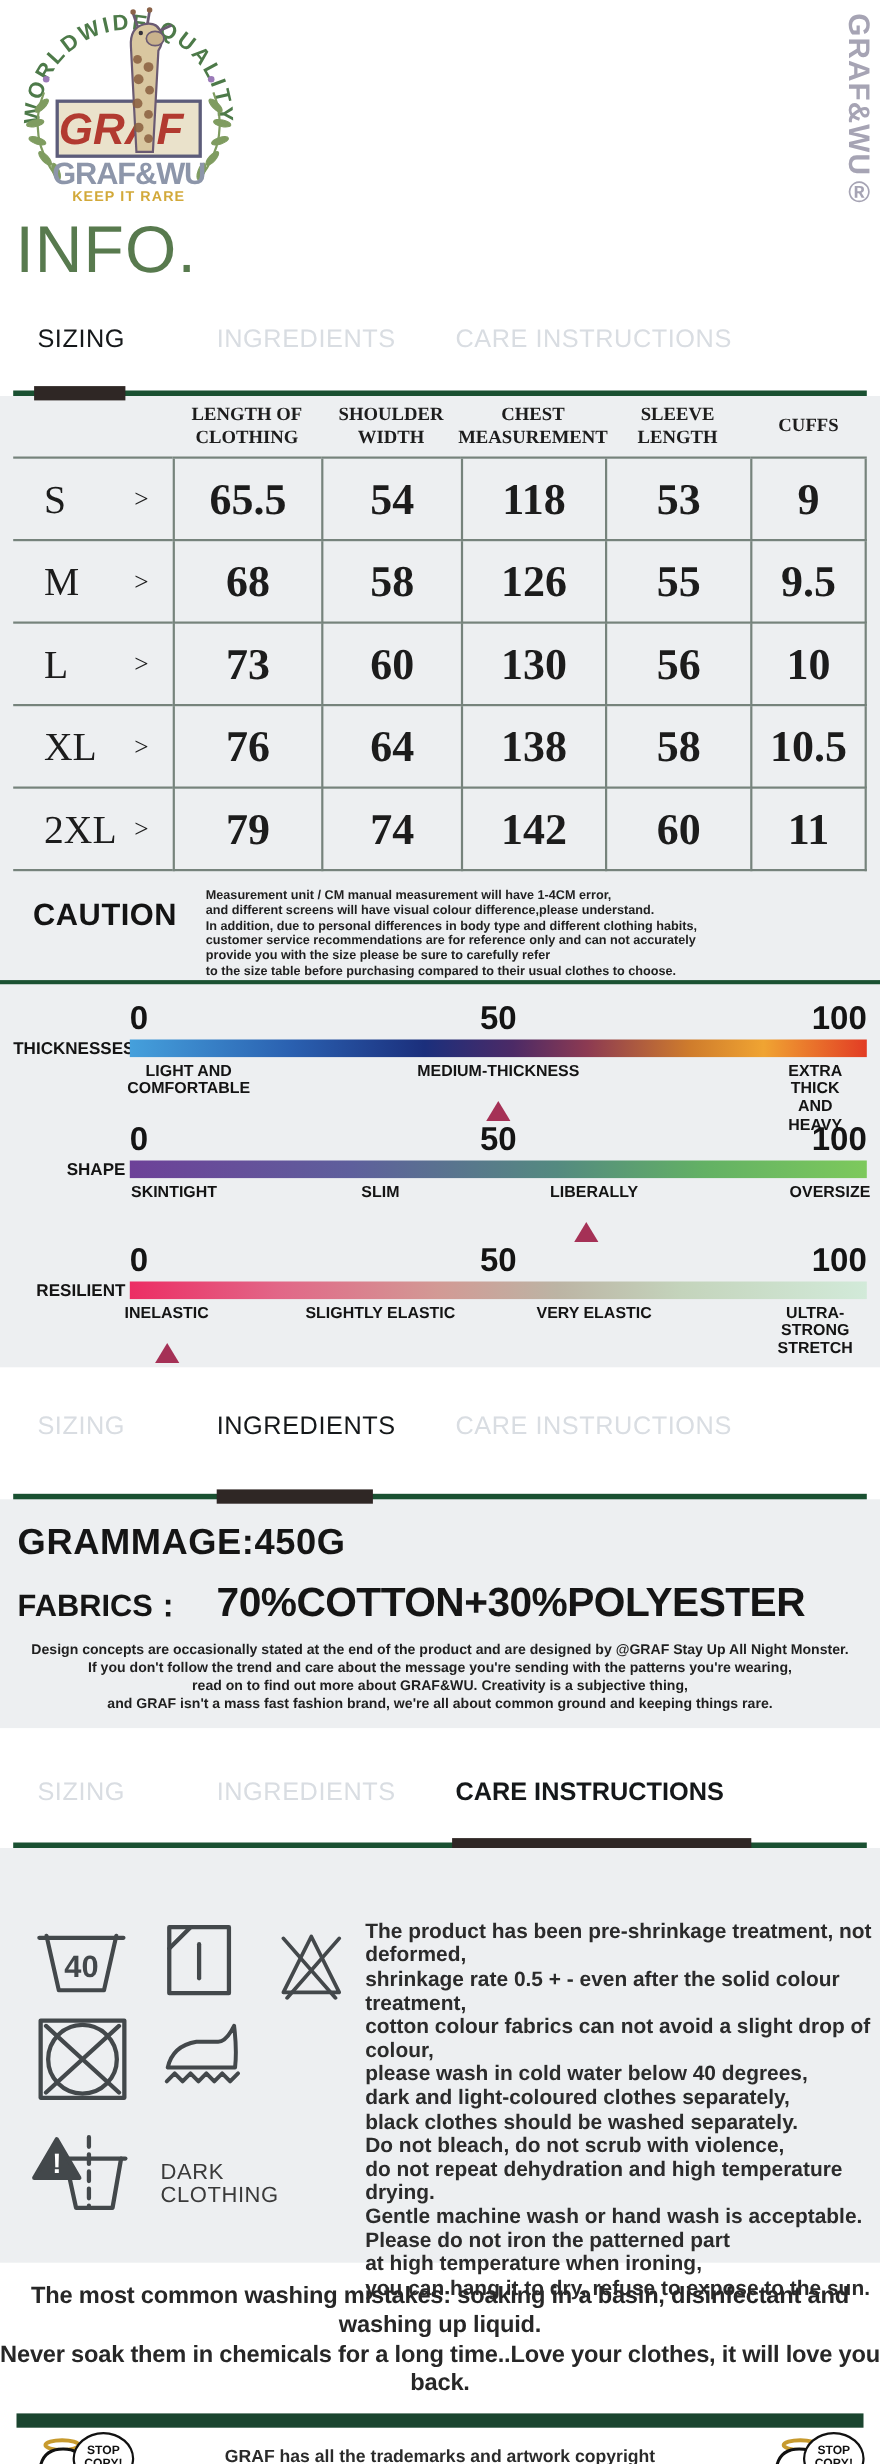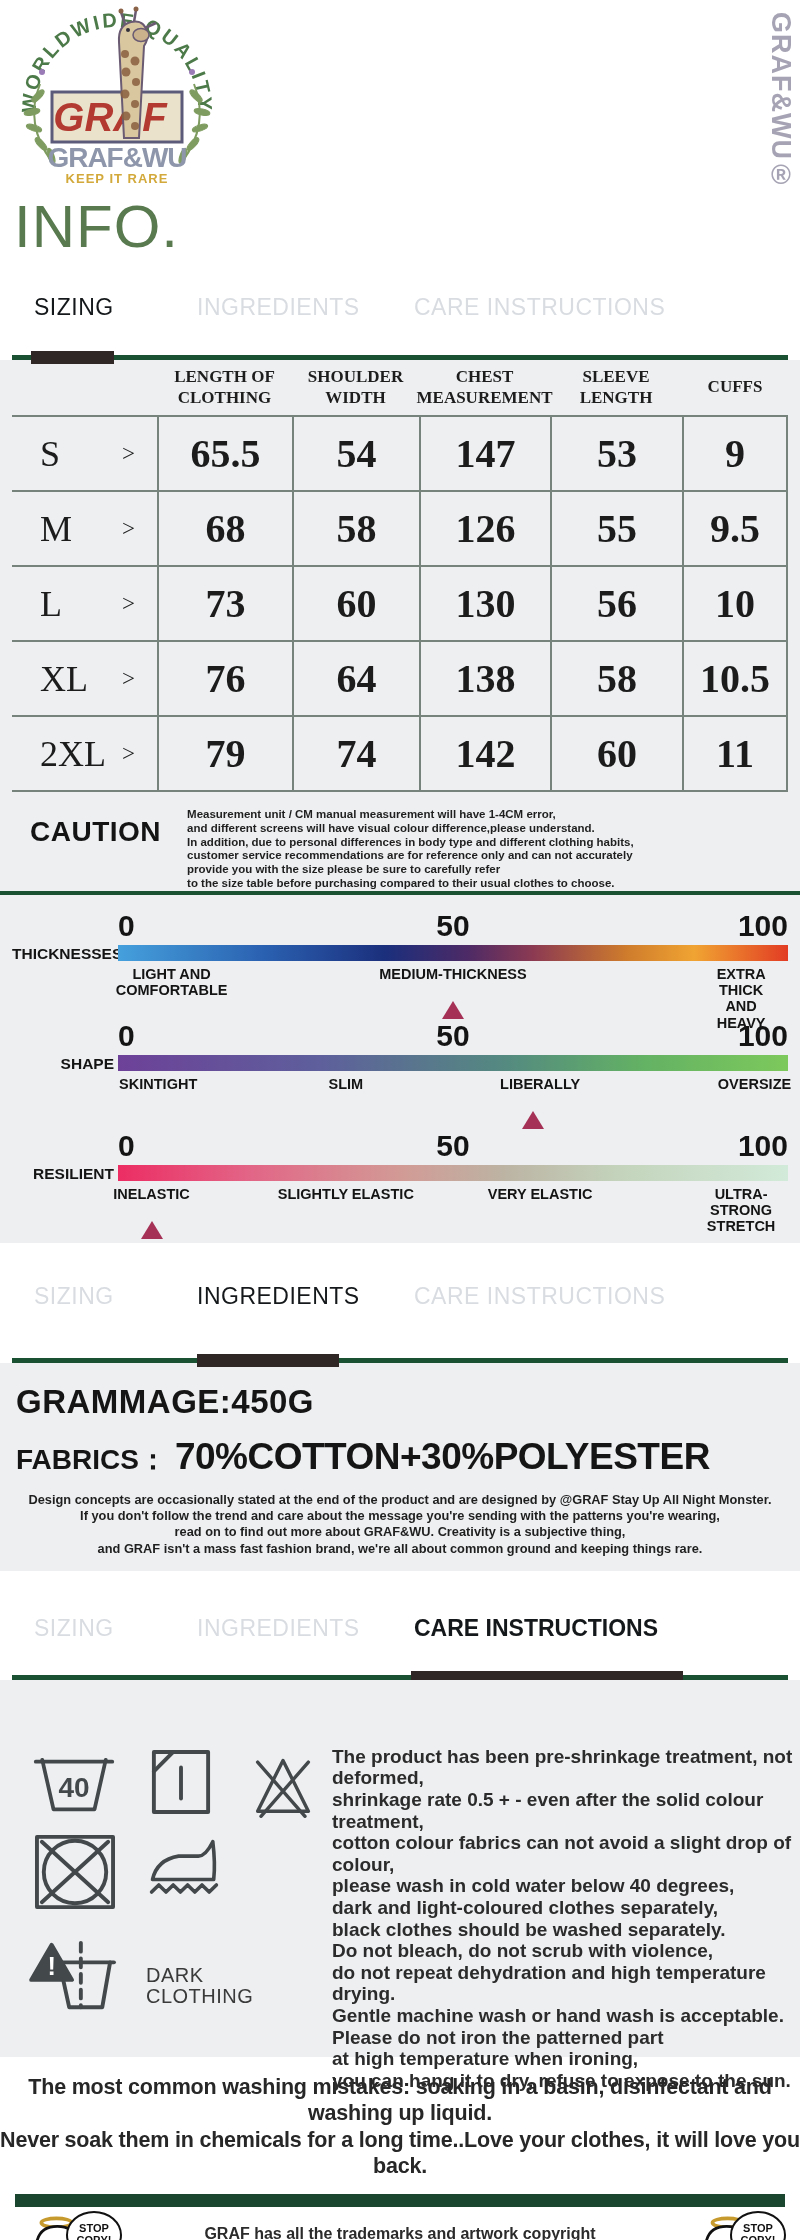--- a/index.html
+++ b/index.html
@@ -59,21 +59,21 @@
   .m-tick-0 { left: 0; }
   .m-tick-1 { left: 50%; transform: translateX(-50%); }
   .m-tick-2 { right: 0; }
   .m-bar { height: 16px; }
   .m-labels { position: relative; height: 36px; padding-top: 5px; font-size: 14.5px; font-weight: bold; line-height: 1.12; color: #141414; }
   .m-labels span { position: absolute; top: 5px; transform: translateX(-50%); text-align: center; white-space: pre-line; }
   .m-marker { position: absolute; top: 90px; width: 0; height: 0; border-left: 11px solid transparent; border-right: 11px solid transparent; border-bottom: 18px solid #a53156; margin-left: -11px; }
   
   .panel-ing { padding: 20px 16px 14px; }
   .grammage { font-size: 33px; font-weight: bold; letter-spacing: .5px; color: #151515; }
-  .fabrics { margin-top: 15px; display: flex; align-items: baseline; gap: 8px; color: #151515; }
+  .fabrics { margin-top: 15px; display: flex; align-items: baseline; gap: 30px; color: #151515; }
   .fabrics-label { font-size: 28px; font-weight: bold; }
   .fabrics-value { font-size: 37px; font-weight: bold; letter-spacing: -.5px; }
   .ing-note { margin-top: 13px; text-align: center; font-size: 12.8px; font-weight: bold; line-height: 16.2px; white-space: pre-line; color: #1f1f1f; }
   
   .panel-care { position: relative; height: 377px; }
   .cicon { position: absolute; }
   .cicon path, .cicon rect, .cicon circle { fill: none; stroke: #43484b; stroke-width: 4; stroke-linecap: round; stroke-linejoin: round; }
   .cicon .filled { fill: #43484b; stroke: #43484b; }
   .cicon text { fill: #43484b; font-weight: bold; font-family: "Liberation Sans", sans-serif; }
   .dark-label { position: absolute; left: 146px; top: 285px; font-size: 20px; line-height: 21px; letter-spacing: .5px; color: #3a3a3a; white-space: pre-line; }
@@ -175,21 +175,21 @@
 MEASUREMENT</div>
       <div class="st-cell st-head">SLEEVE
 LENGTH</div>
       <div class="st-cell st-head">CUFFS</div>
       <div class="st-label">
         <span class="st-size">S</span>
         <span class="st-chevron">&gt;</span>
       </div>
       <div class="st-cell st-data">65.5</div>
       <div class="st-cell st-data">54</div>
-      <div class="st-cell st-data">147</div>
+      <div class="st-cell st-data">118</div>
       <div class="st-cell st-data">53</div>
       <div class="st-cell st-data last">9</div>
       <div class="st-label">
         <span class="st-size">M</span>
         <span class="st-chevron">&gt;</span>
       </div>
       <div class="st-cell st-data">68</div>
       <div class="st-cell st-data">58</div>
       <div class="st-cell st-data">126</div>
       <div class="st-cell st-data">55</div>

